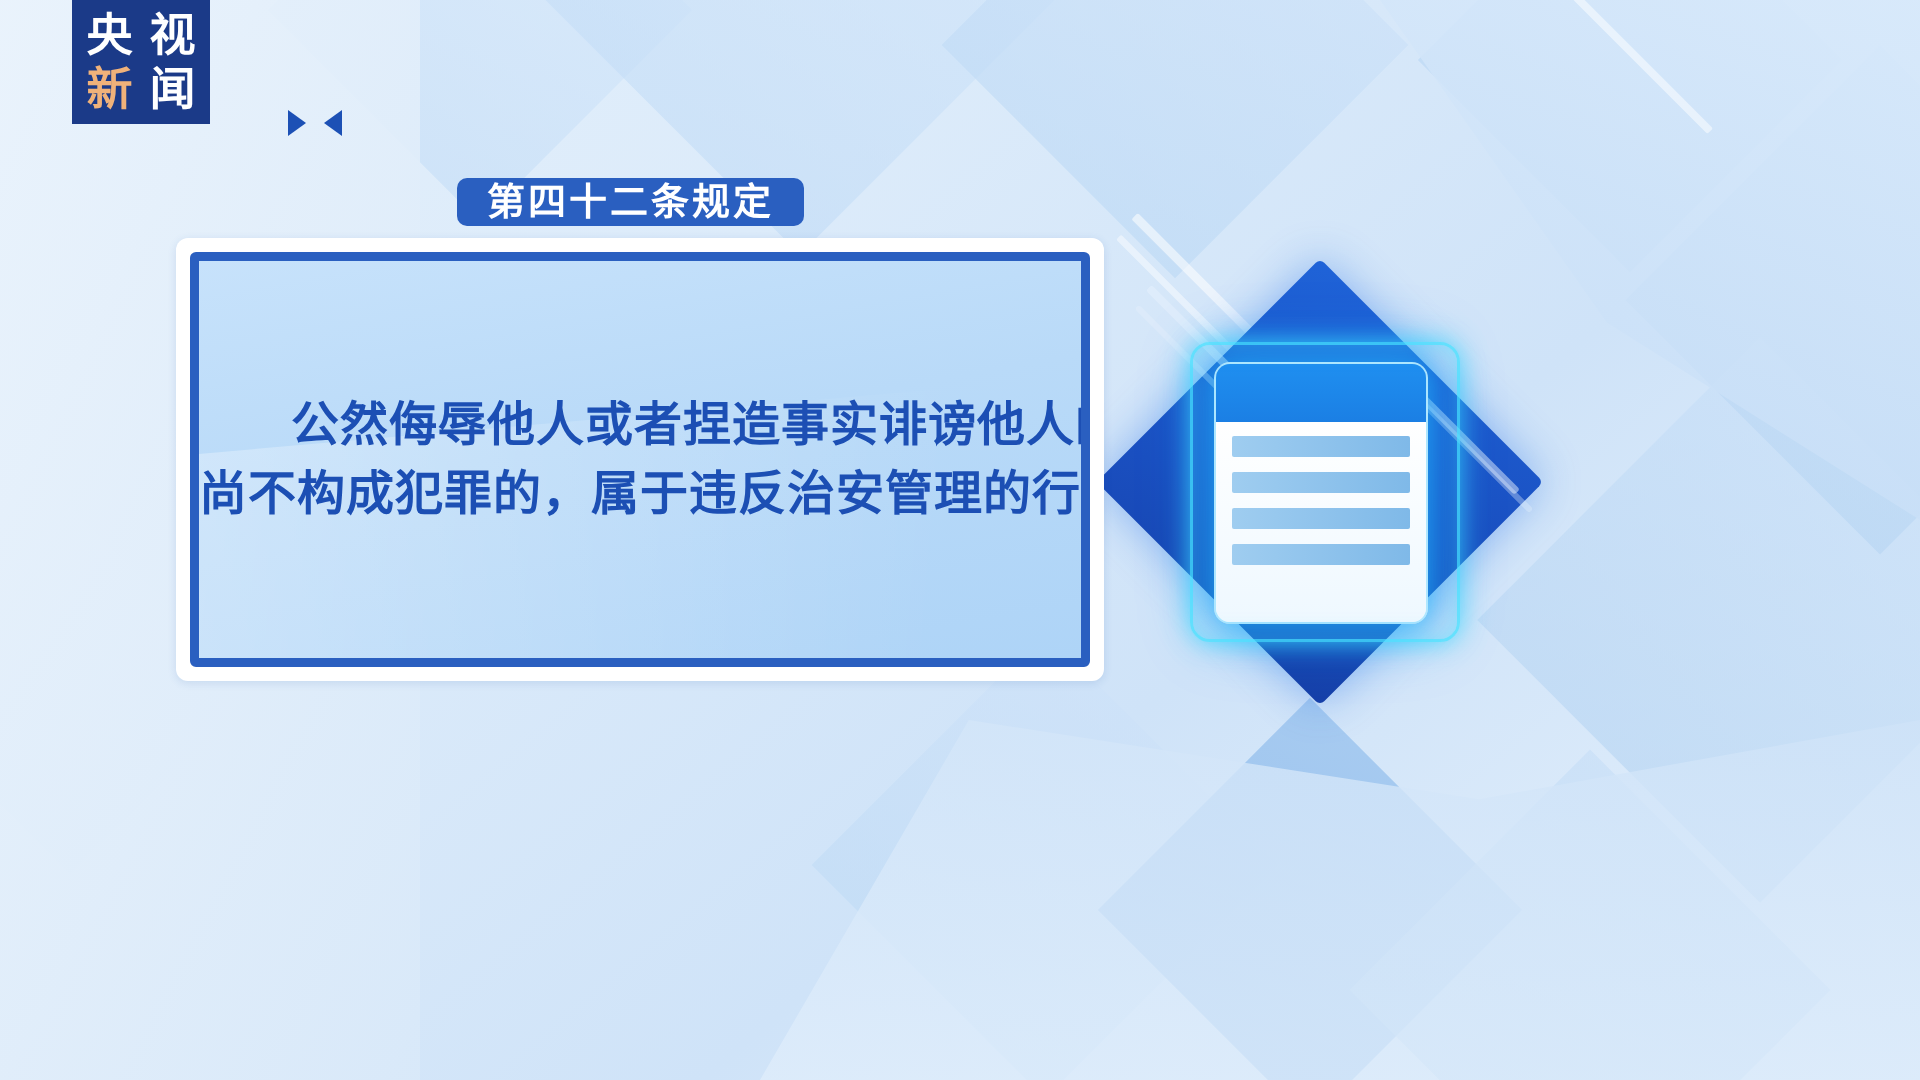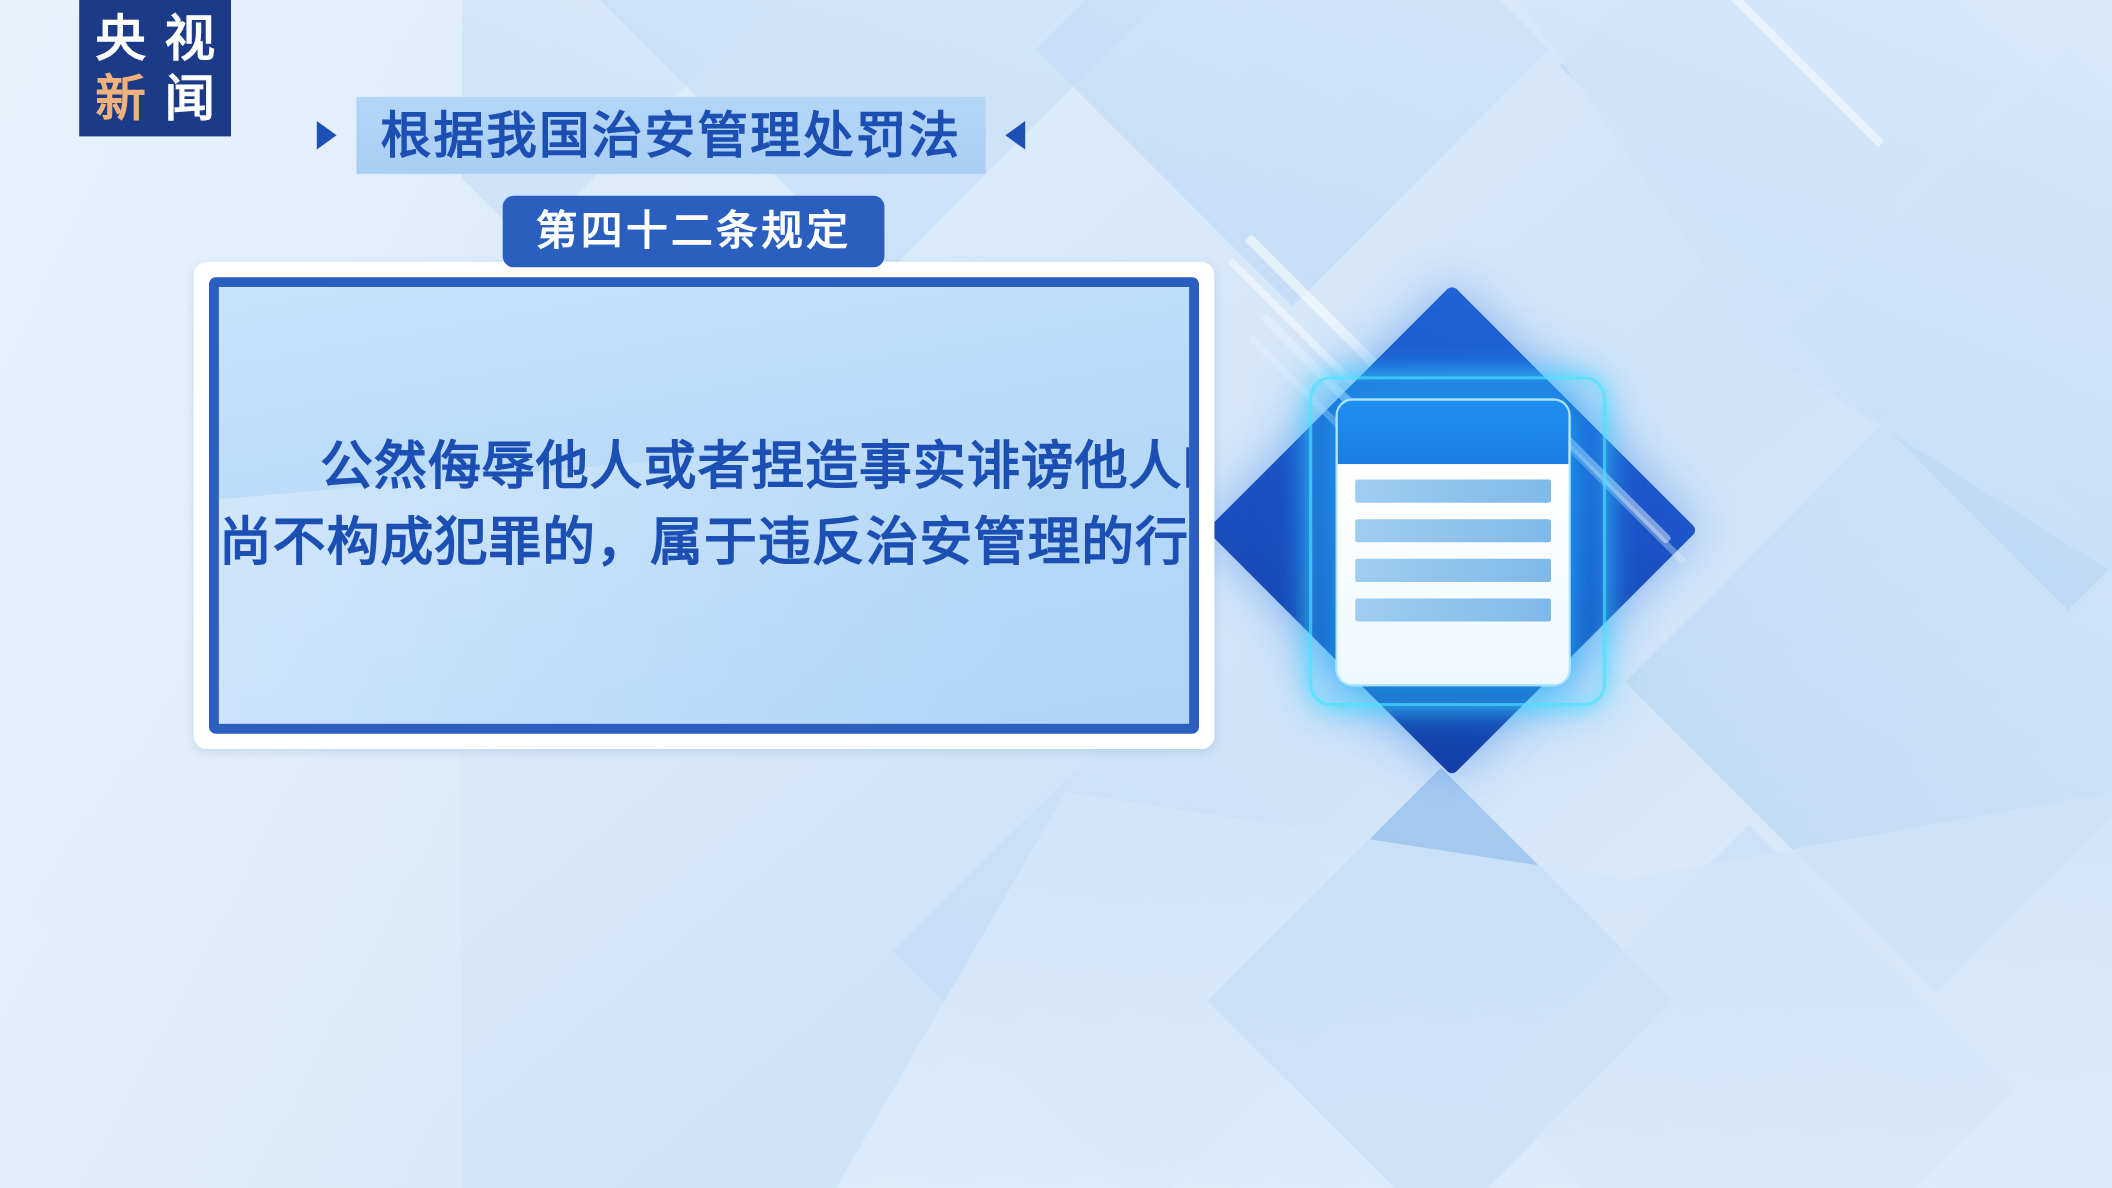--- a/index.html
+++ b/index.html
@@ -88,21 +88,21 @@
     color:#1c4fb4;
     letter-spacing:2px;
     white-space:nowrap;
     line-height:1;
   }
 
   
   #sub-badge {
     position:absolute;
     left:457px; top:178px;
-    height:65px;
+    height:48px;
     background:#2a5fc0;
     border-radius:10px;
     display:flex;
     align-items:center;
     justify-content:center;
     padding:0 30px;
     z-index:31;
   }
   #sub-badge-text {
     font-size:38px;
@@ -251,23 +251,20 @@
 
   <div id="logo">
     <span class="w">央</span>
     <span class="w">视</span>
     <span class="o">新</span>
     <span class="w">闻</span>
   </div>
 
   <div id="headline-row">
     <div class="tri left"></div>
-    <div id="headline-band">
-      <div id="headline-text">根据我国治安管理处罚法</div>
-    </div>
     <div class="tri right"></div>
   </div>
 
   <div id="sub-badge">
     <div id="sub-badge-text">第四十二条规定</div>
   </div>
 
   <div id="quote-card-outer">
     <div id="quote-card">
       <div class="quote-line indent">公然侮辱他人或者捏造事实诽谤他人的，</div>

